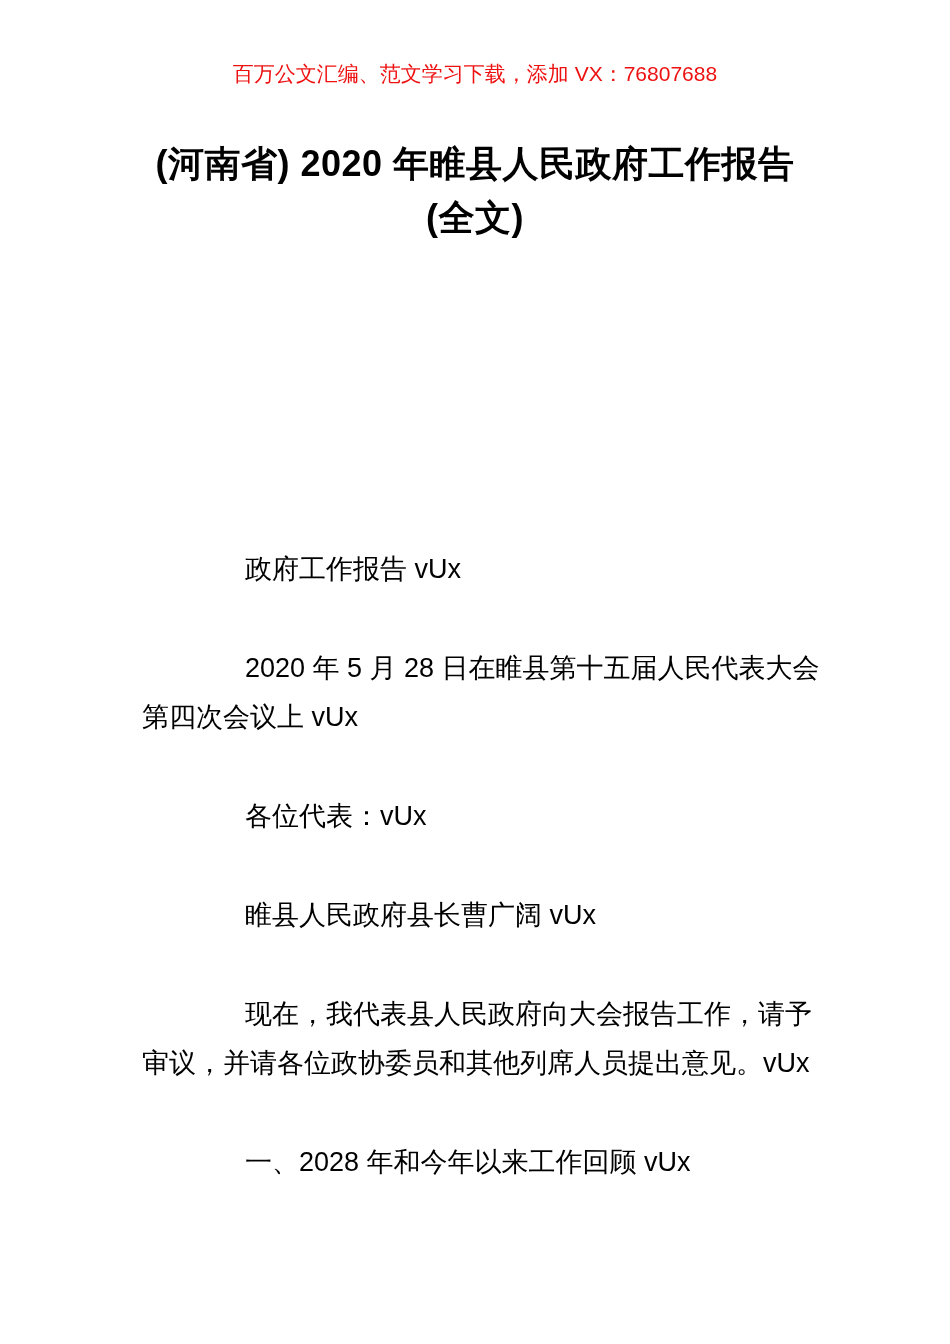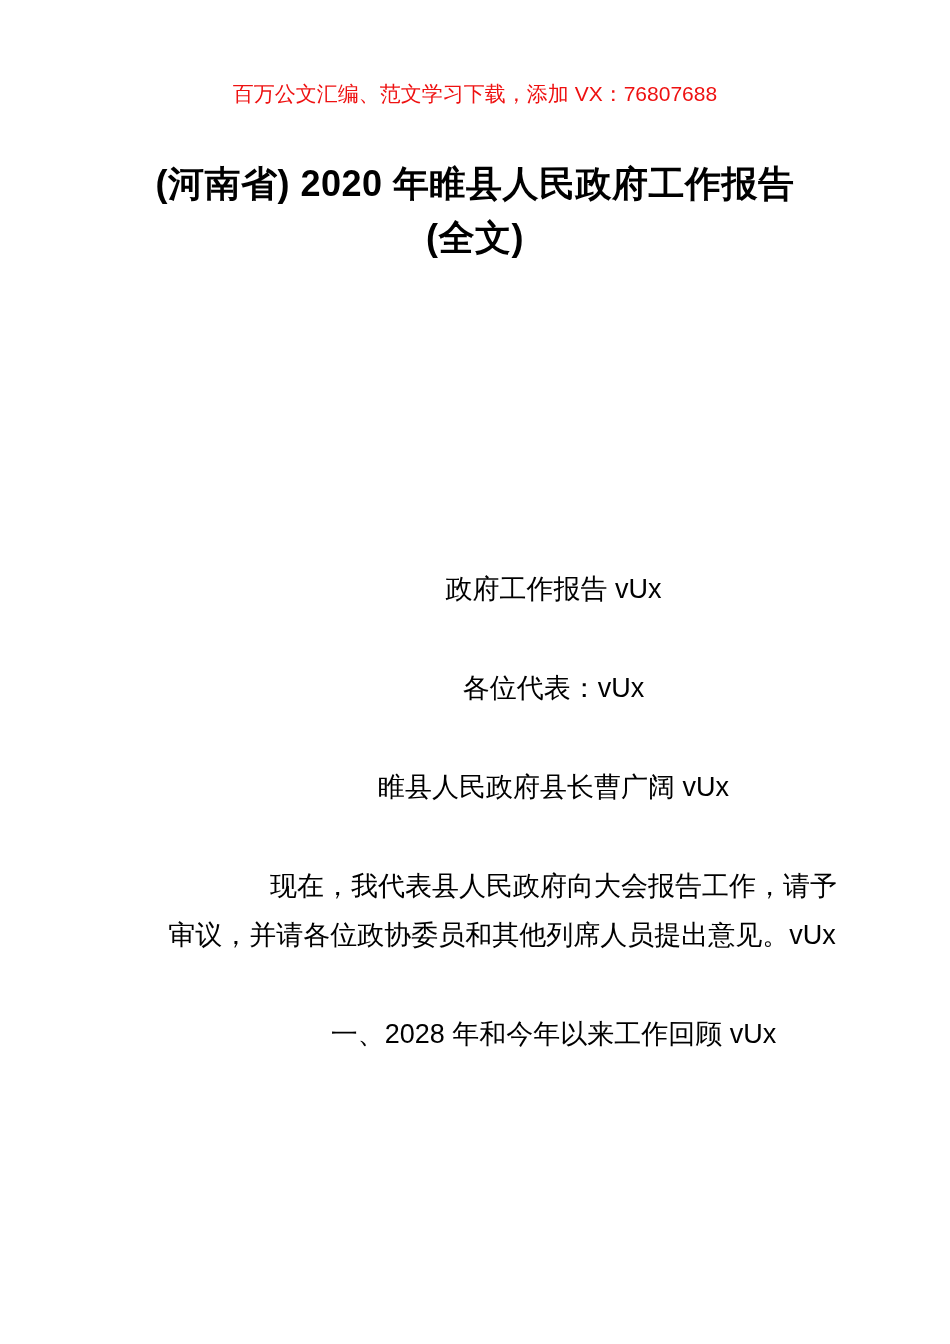--- a/index.html
+++ b/index.html
@@ -16,21 +16,21 @@
     color: var(--ink);
     overflow: hidden;
   }
   .page {
     width: 950px;
     height: 1344px;
     background: var(--paper);
     overflow: hidden;
   }
   .banner {
-    padding-top: 80px;
+    padding-top: 60px;
     text-align: center;
     font-size: 21px;
     line-height: 27px;
     color: var(--red);
     font-weight: 400;
   }
   .doc-title {
     margin: 50px 40px 0 40px;
     text-align: center;
     font-size: 36px;
@@ -43,35 +43,36 @@
   .content {
     margin: 300px 88px 0 142px;
     font-size: 27px;
     line-height: 49px;
     color: var(--ink);
   }
   .content p {
     margin: 0 0 50px 0;
     text-indent: 103px;
     white-space: pre-line;
-    text-align: center;
   }
 </style>
 </head>
 <body>
 
 <div class="page">
 
   <div class="banner">百万公文汇编、范文学习下载，添加 VX：76807688</div>
 
   <h1 class="doc-title">(河南省) 2020 年睢县人民政府工作报告
 (全文)</h1>
 
   <div class="content">
     <p>政府工作报告 vUx</p>
+    <p>2020 年 5 月 28 日在睢县第十五届人民代表大会
+第四次会议上 vUx</p>
     <p>各位代表：vUx</p>
     <p>睢县人民政府县长曹广阔 vUx</p>
     <p>现在，我代表县人民政府向大会报告工作，请予
 审议，并请各位政协委员和其他列席人员提出意见。vUx</p>
     <p>一、2028 年和今年以来工作回顾 vUx</p>
   </div>
 
 </div>
 
 </body></html>

